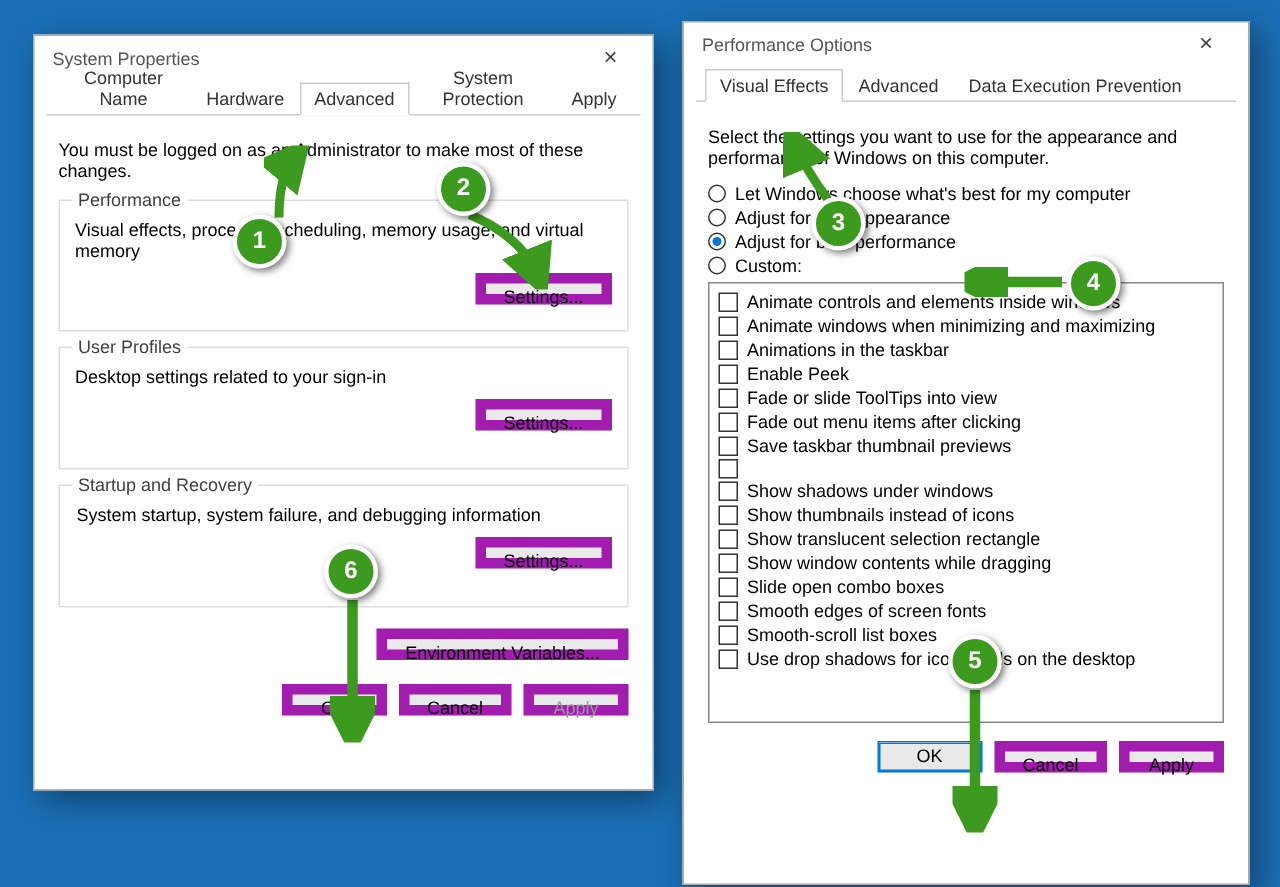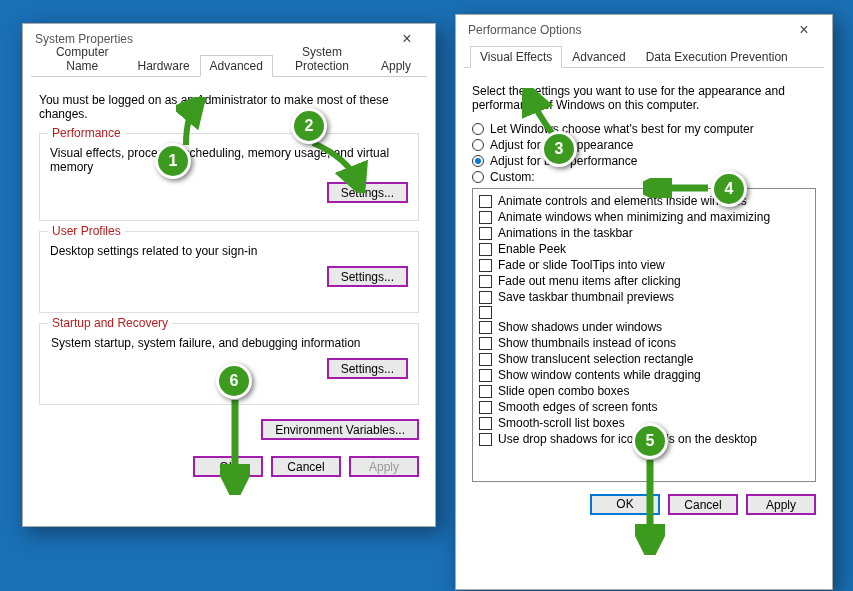--- a/index.html
+++ b/index.html
@@ -72,29 +72,29 @@
     padding: 8px 10px 10px;
     position: relative;
   }
   .groupbox .legend {
     position: absolute;
     top: -8px;
     left: 8px;
     background: #fff;
     padding: 0 4px;
     font-size: 12px;
-    color: #b91c1c;
+    color: #404040;
   }
   .groupbox .desc {
     margin: 4px 0 8px;
     color: #000;
   }
   .btn {
     background: #e9e9e9;
-    border: 2px solid #a21caf;
+    border: 7px solid #a21caf;
     padding: 2px 12px;
     font-size: 12px;
     min-width: 70px;
     text-align: center;
     cursor: pointer;
     height: 21px;
     box-sizing: border-box;
     line-height: 15px;
   }
   .btn.default {

